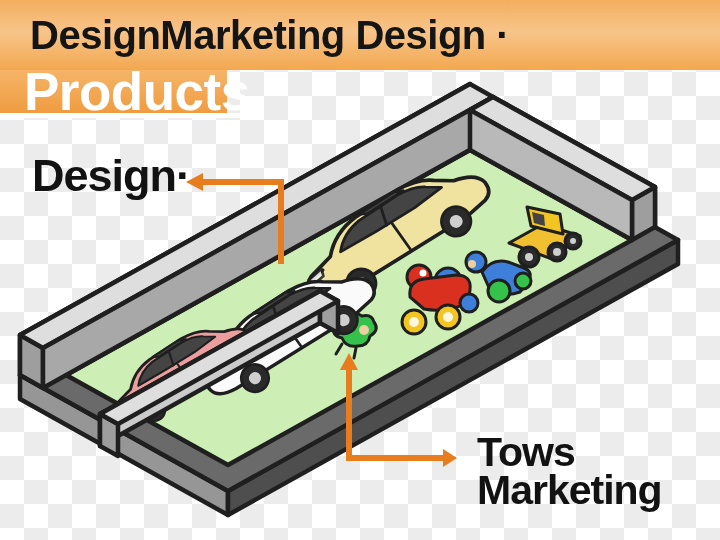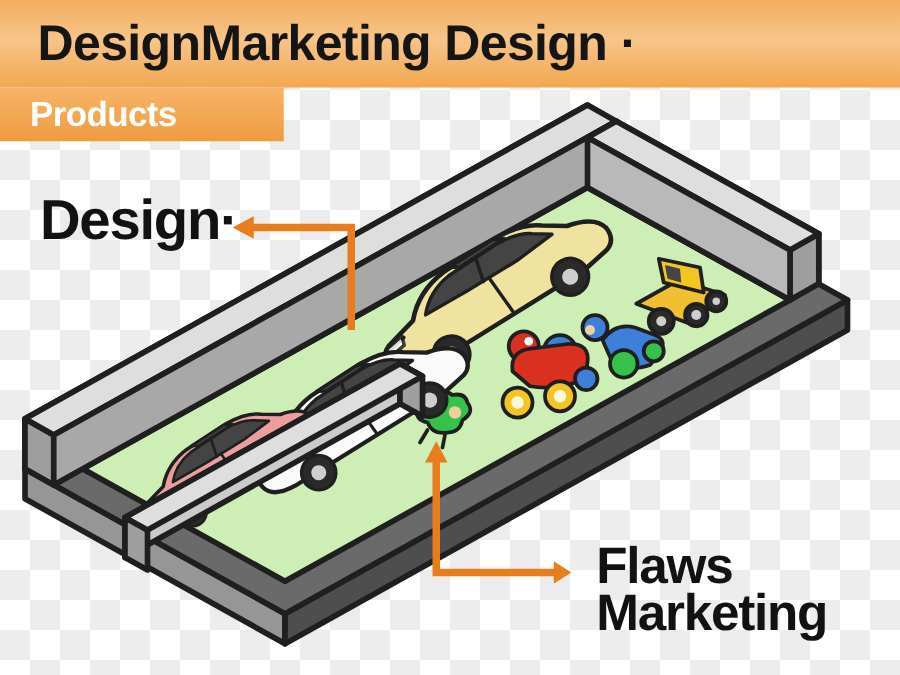--- a/index.html
+++ b/index.html
@@ -17,21 +17,21 @@
   .banner-text{
     position:absolute;left:30px;top:13px;display:flex;
     font-weight:bold;font-size:40px;letter-spacing:-0.5px;color:var(--c-title_text);white-space:nowrap;
   }
   .tag{
     position:absolute;left:0;top:70px;width:227px;height:43px;
     background:linear-gradient(180deg,#F6B468,#EF9C40);
   }
   .tag-text{
     position:absolute;left:24px;top:0;line-height:43px;
-    font-weight:bold;font-size:28px;color:var(--c-tag_text);letter-spacing:-0.5px;
+    font-weight:bold;font-size:53px;color:var(--c-tag_text);letter-spacing:-0.5px;text-decoration:underline;
   }
   .callout{position:absolute;font-weight:bold;color:var(--c-label_text);white-space:nowrap;}
   .flaws{left:32px;top:150px;font-size:45px;letter-spacing:-1px;}
   .tows{left:477px;top:433px;font-size:41px;line-height:38px;letter-spacing:-1px;}
   svg{position:absolute;left:0;top:0;}
   .ol{stroke:var(--c-outline);stroke-width:4.5;stroke-linejoin:round;stroke-linecap:round;}
   .ol-thin{stroke:var(--c-outline);stroke-width:3;stroke-linejoin:round;stroke-linecap:round;}
   .f-floor{fill:var(--c-floor);}
   .f-wall-light{fill:var(--c-wall_light);} .f-wall-top{fill:var(--c-wall_top);}
   .f-wall-mid{fill:var(--c-wall_mid);} .f-wall-inner{fill:var(--c-wall_inner);}
@@ -163,17 +163,17 @@
       <span>Design</span>
       <span>Marketing Design ·</span>
     </div>
   </div>
   <div class="tag">
     <div class="tag-text">Products</div>
   </div>
 
   <div class="callout flaws">Design·</div>
   <div class="callout tows">
-    <div>Flaws</div>
+    <div>Tows</div>
     <div>Marketing</div>
   </div>
 
 </div>
 
 </body></html>

